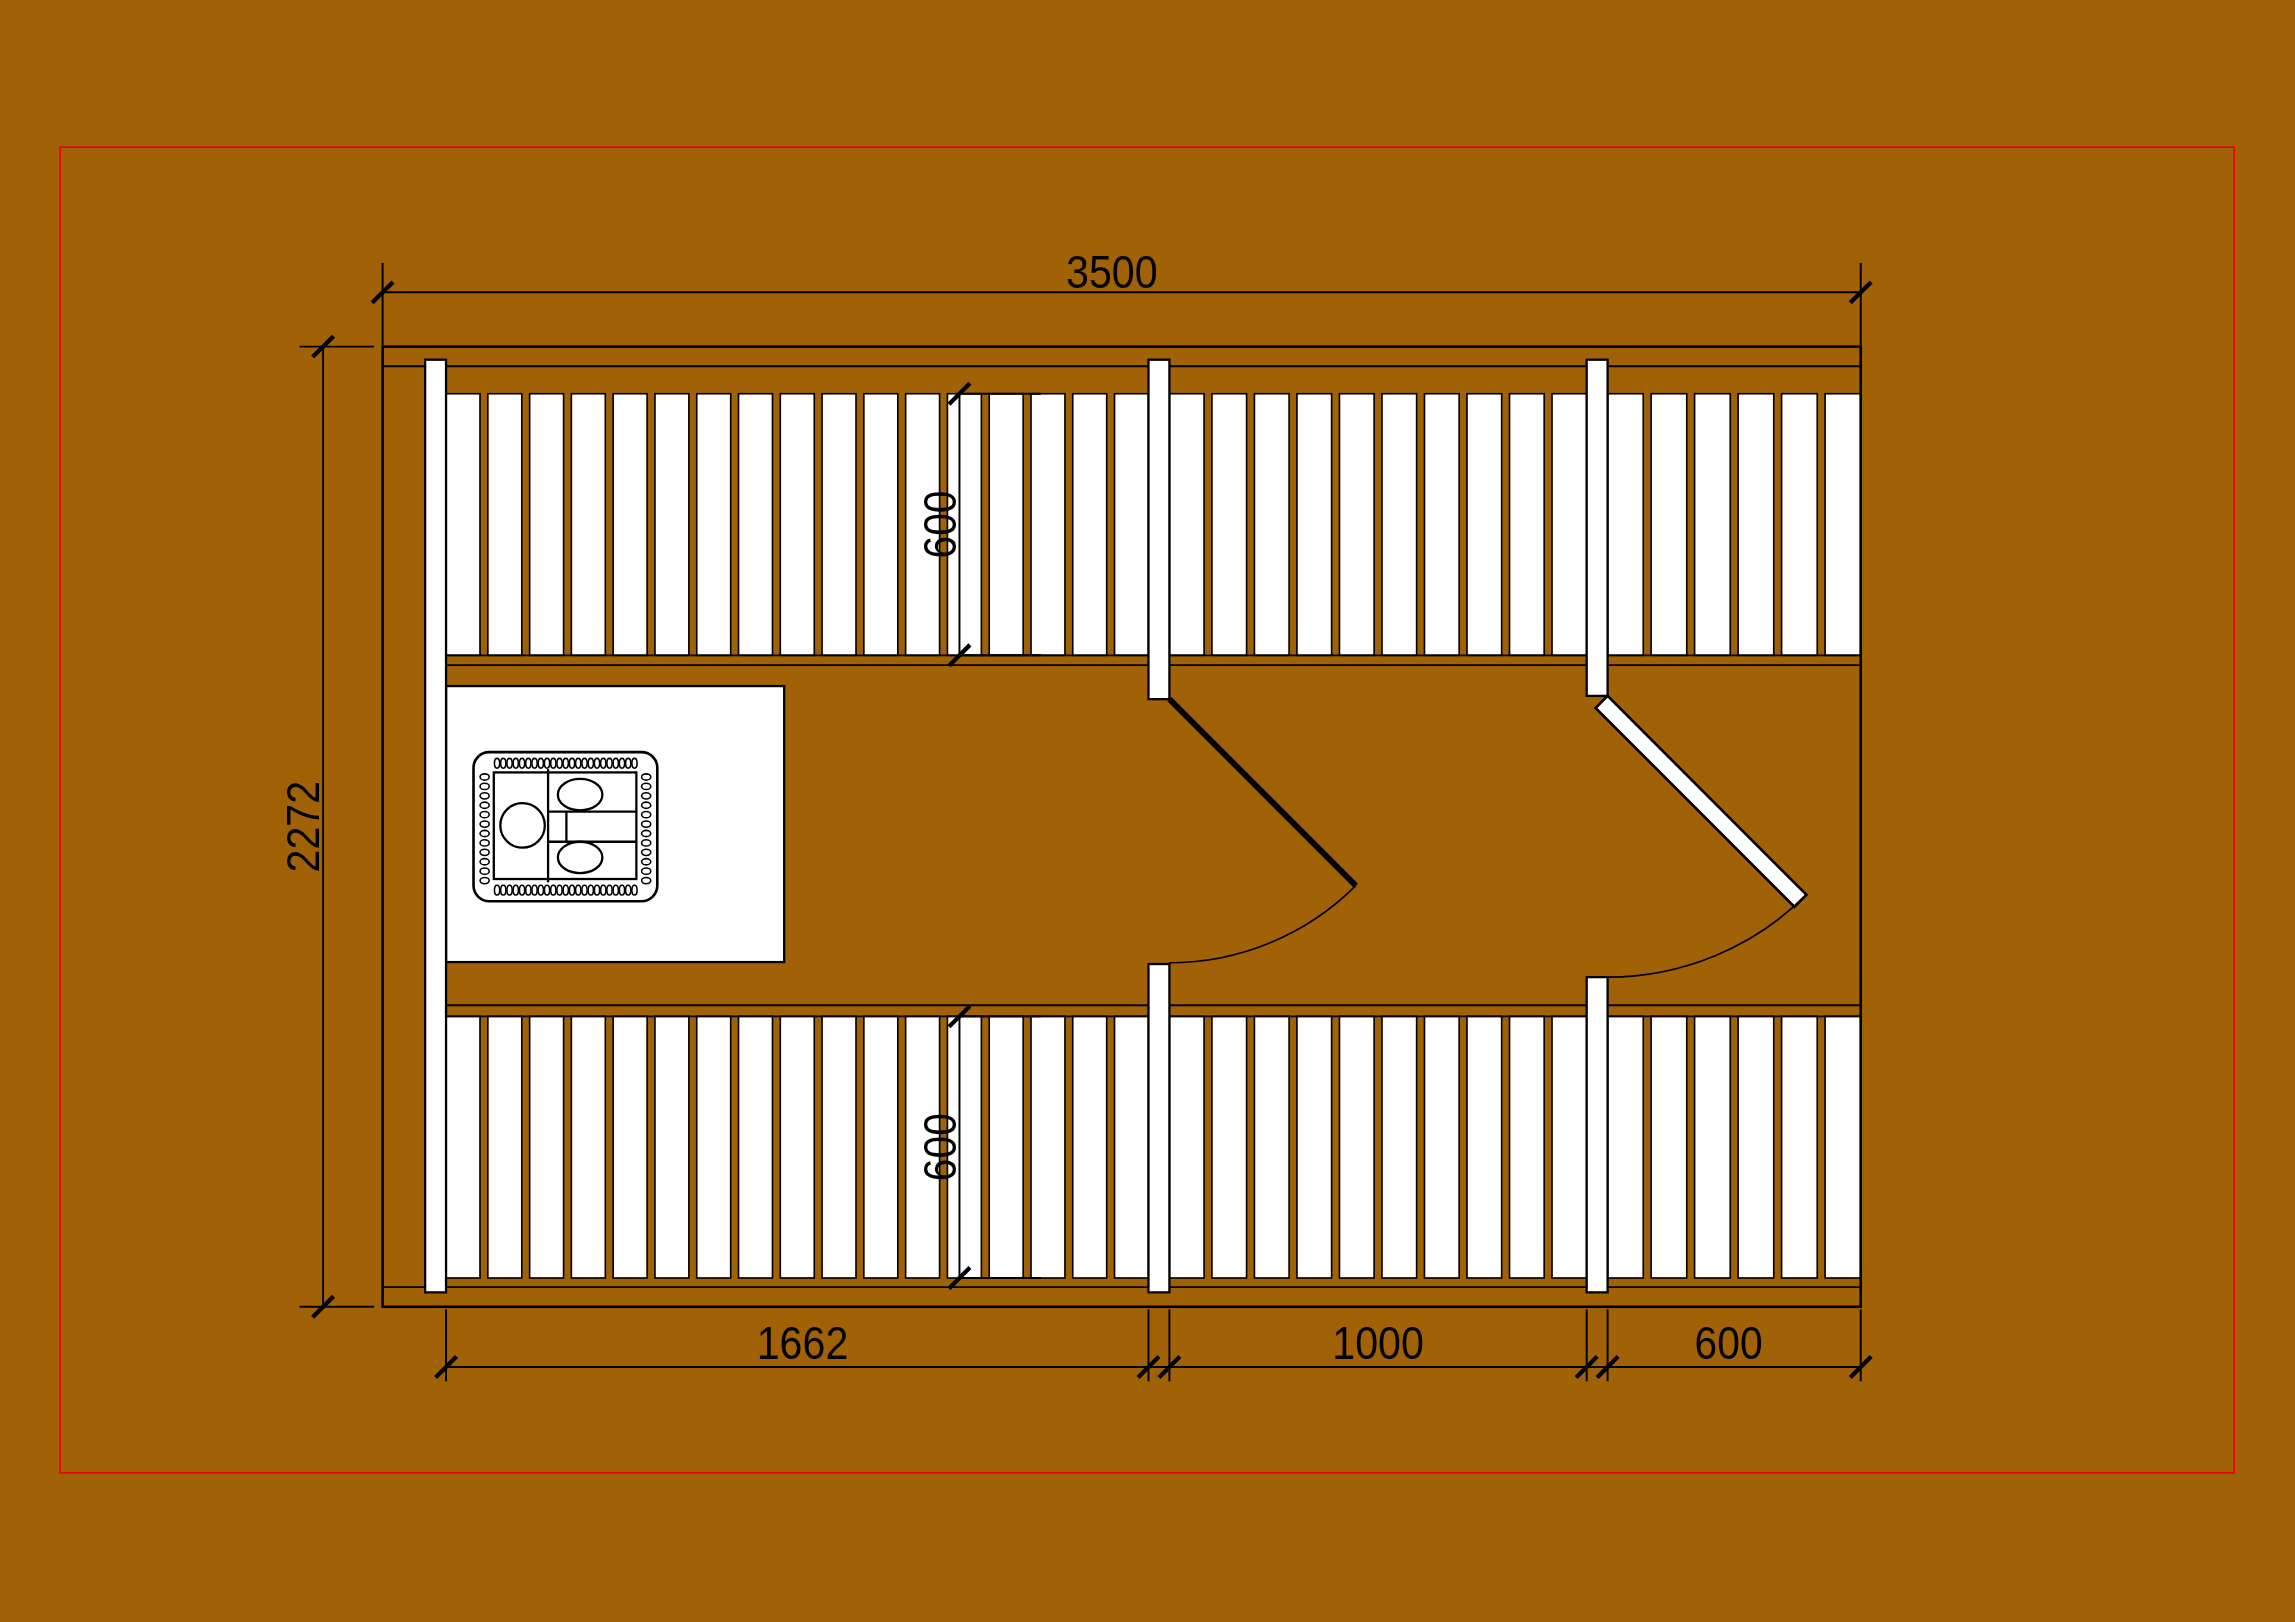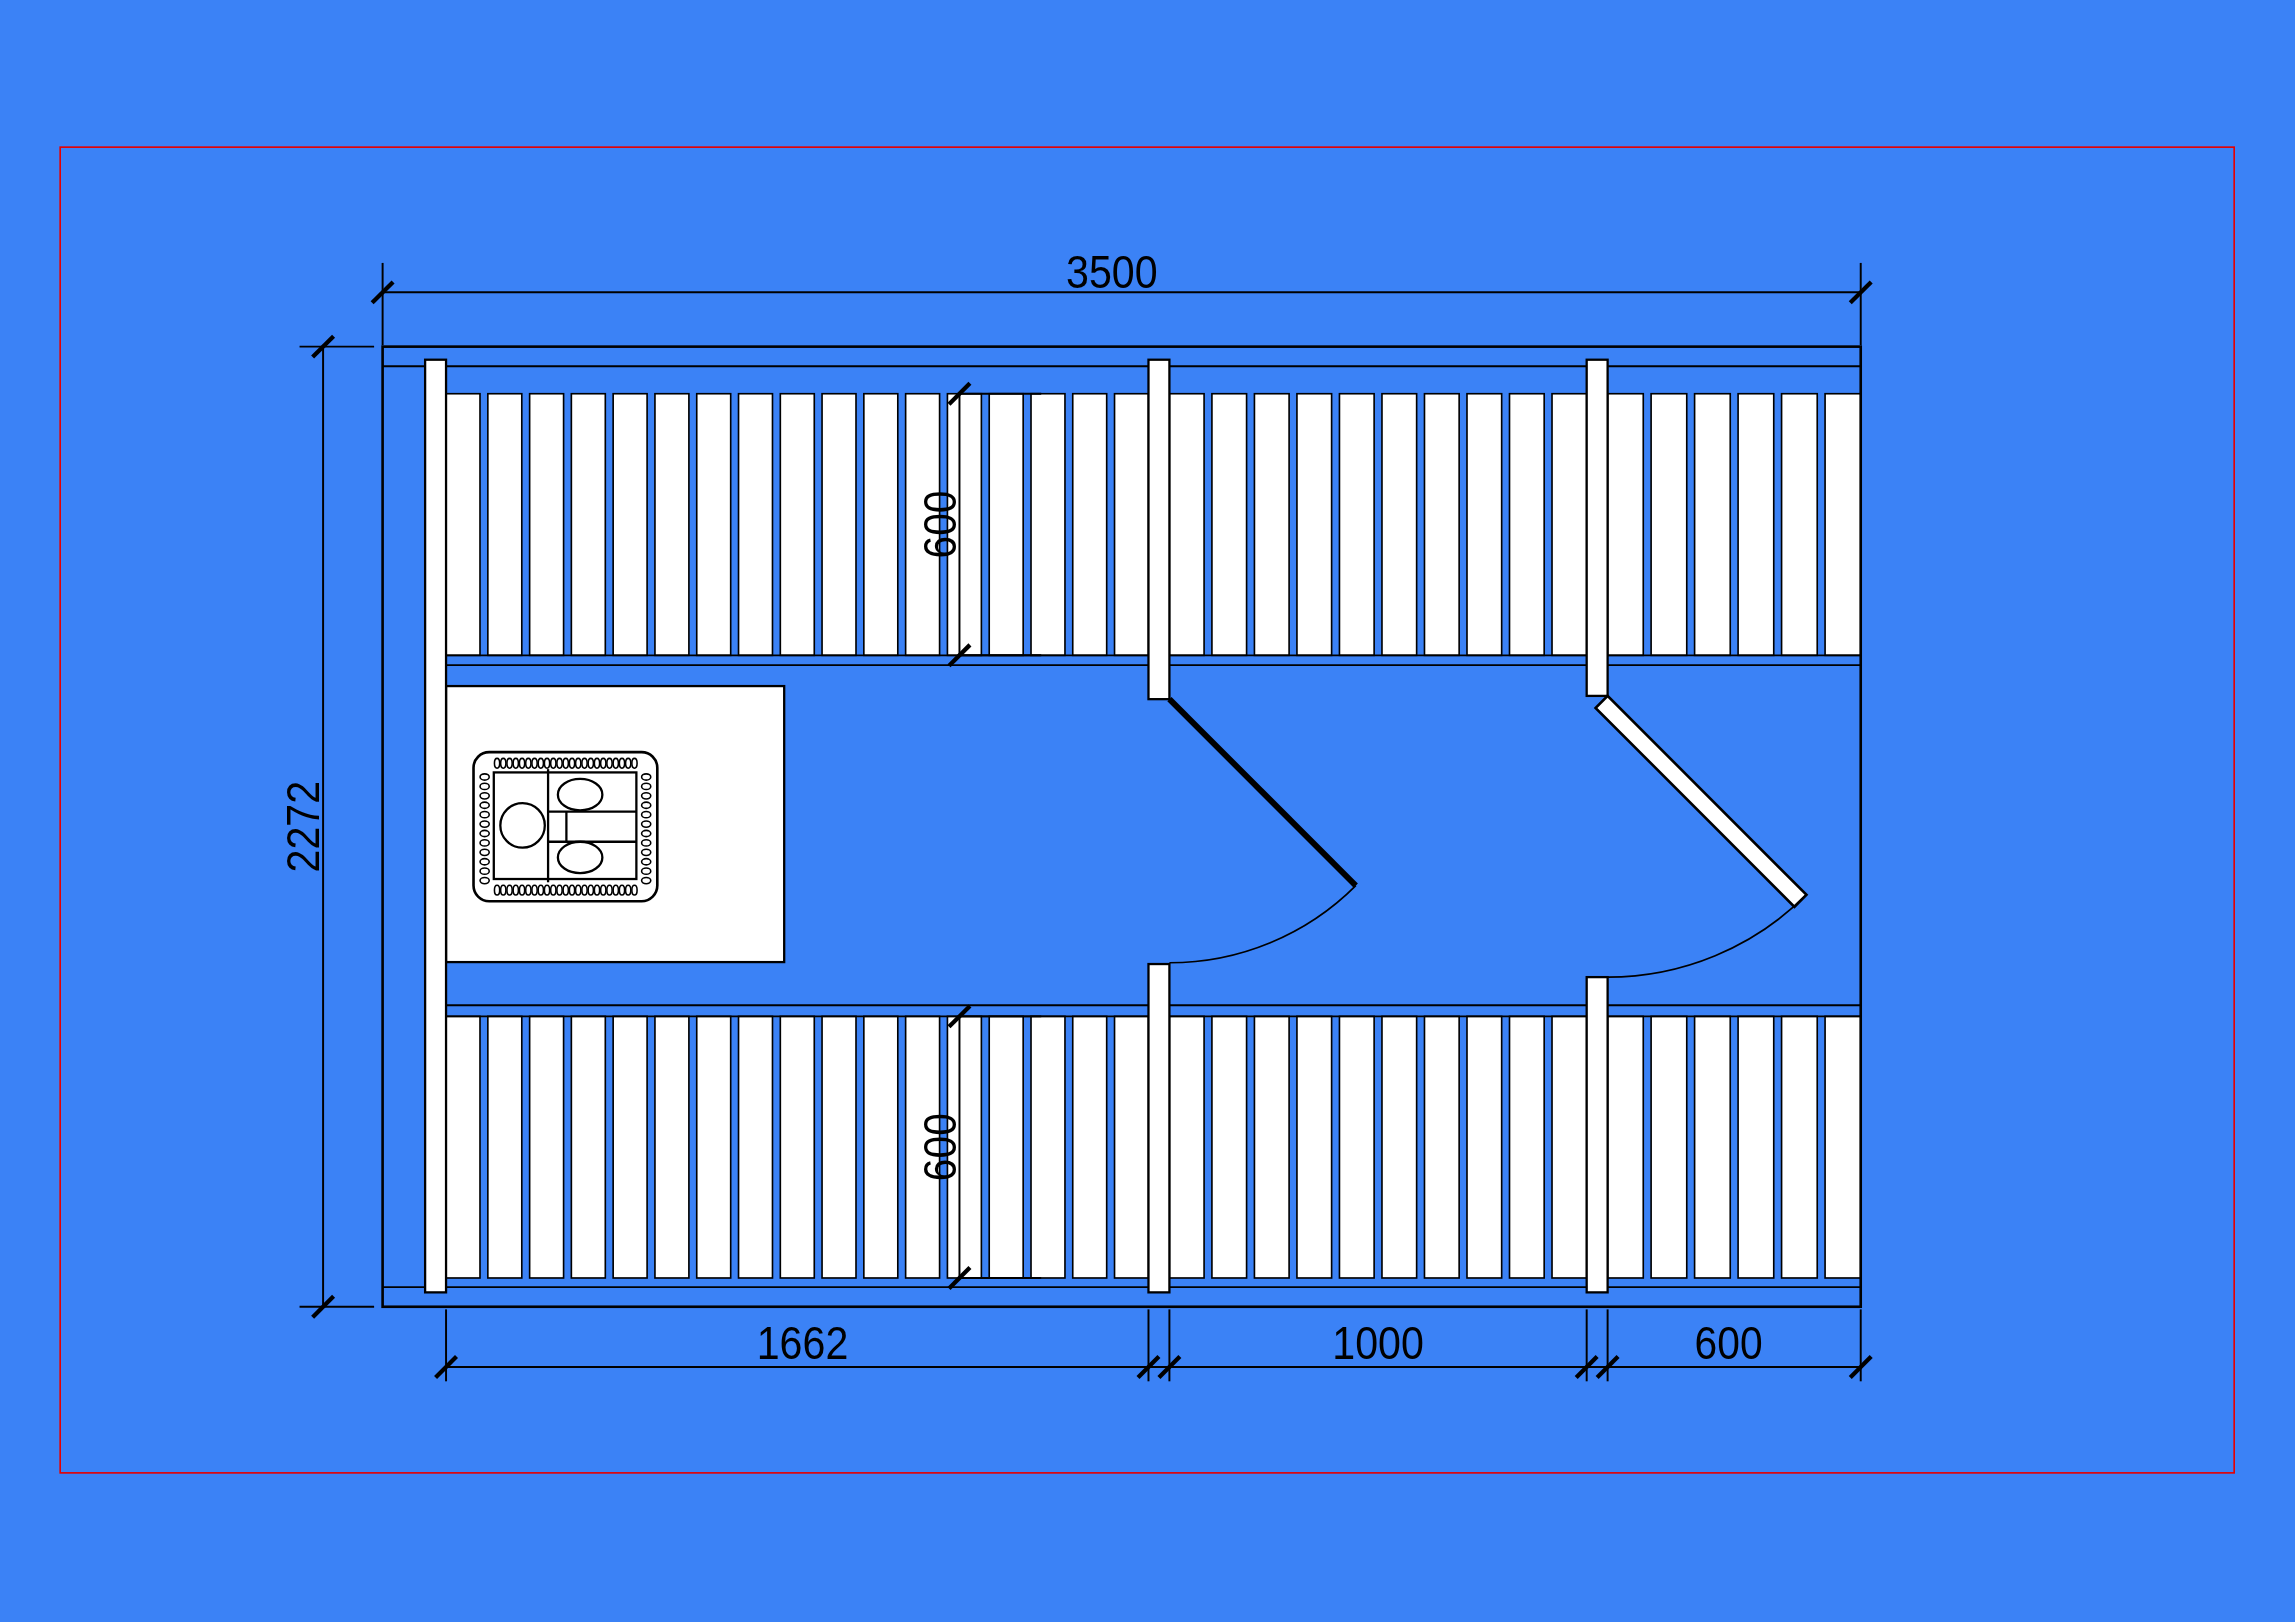--- a/index.html
+++ b/index.html
@@ -1,16 +1,16 @@
 <!DOCTYPE html>
 <html style="font-size:10.5px"><head>
 <meta charset="utf-8">
 <style>
   html,body{margin:0;padding:0;background:#ffffff;}
-  .page{position:relative;width:2295px;height:1622px;background:#3b82f6;overflow:hidden;
+  .page{position:relative;width:2295px;height:1622px;background:#a16207;overflow:hidden;
         font-family:"Liberation Sans", sans-serif;}
   svg{display:block;}
   text{fill:#000;}
   .dimtext{font-size:70px;}
 </style>
 </head>
 <body>
 
 <div class="page">
 <svg id="plan-svg" width="2295" height="1622" viewBox="0 0 3509 2480" fill="none" stroke="#000" stroke-width="3">

